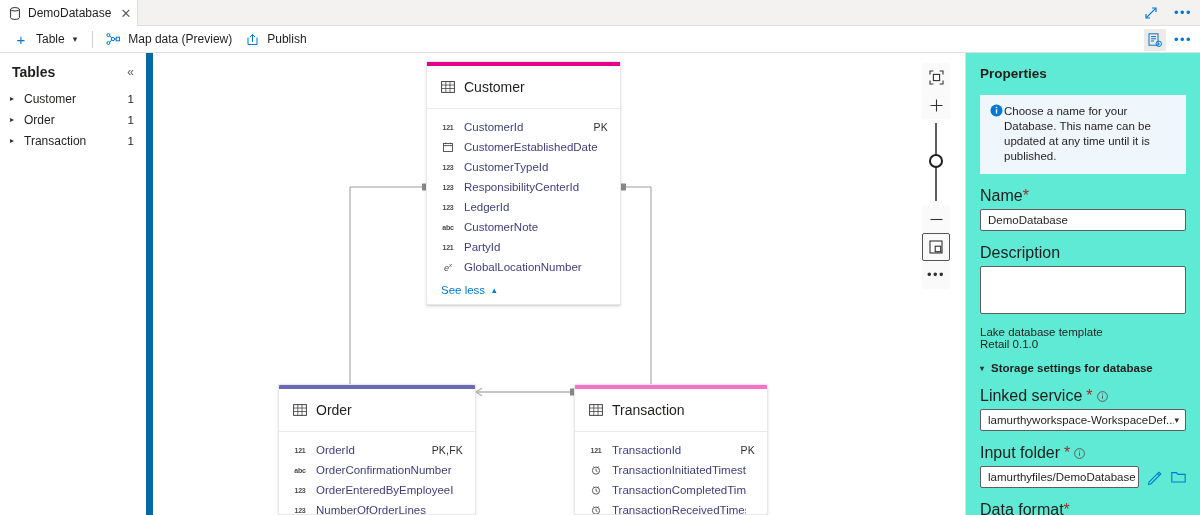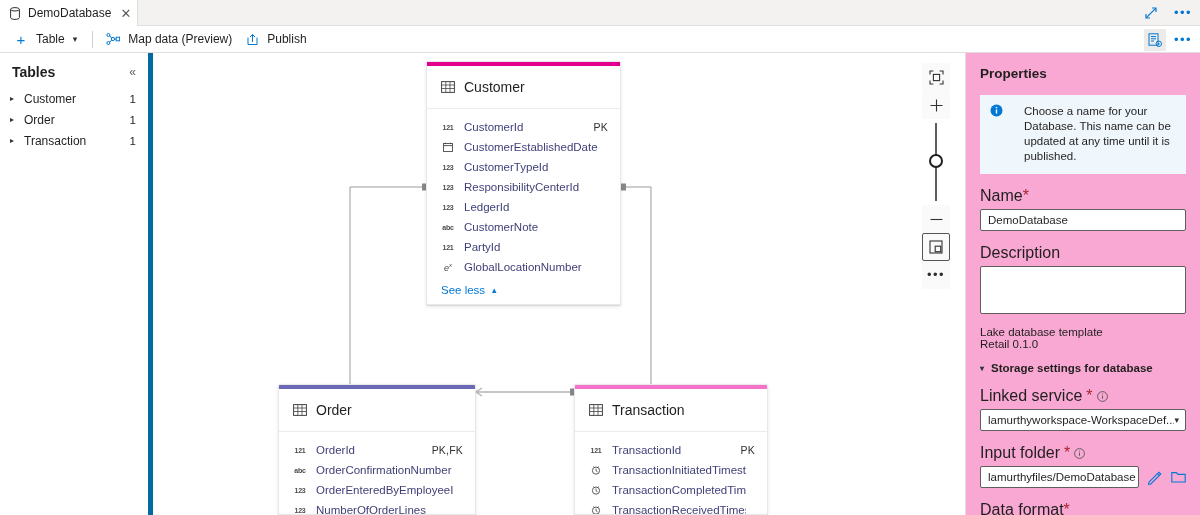--- a/index.html
+++ b/index.html
@@ -43,21 +43,21 @@
   }
   .cmd-sep { width: 1px; height: 17px; background: #d2d0ce; margin: 0 9px 0 6px; }
   .chev { font-size: 9px; color: #323130; margin-left: 2px; }
   .cmd-right { position: absolute; right: 6px; top: 1px; height: 25px;
                display: flex; align-items: center; gap: 6px; }
   .cmd-right .active { background: #edebe9; }
 
   
   .leftpanel {
     position: absolute; top: 53px; left: 0; width: 153px; height: 462px;
-    background: #ffffff; border-right: 5px solid #0369a1;
+    background: #ffffff; border-right: 7px solid #0369a1;
   }
   .lp-head { display: flex; align-items: center; justify-content: space-between;
              padding: 11px 12px 0 12px; }
   .lp-title { font-size: 14px; font-weight: 600; color: #201f1e; }
   .collapse-icon { color: #605e5c; font-size: 12px; cursor: pointer; line-height: 1; }
   .filterbox {
     margin: 12px 12px 0 12px; height: 22px; border: 1px solid #8a8886;
     border-radius: 2px; display: flex; align-items: center; padding: 0 6px; gap: 5px;
     background: #fff; cursor: text;
   }
@@ -111,29 +111,29 @@
   .zslider { height: 78px; width: 28px; position: relative; display: flex;
              justify-content: center; cursor: pointer; margin: 4px 0; }
   .zslider .track { width: 2px; height: 78px; background: #605e5c; }
   .zslider .thumb { position: absolute; top: 31px; width: 14px; height: 14px;
                     border-radius: 50%; background: #fff; border: 2px solid #201f1e; }
   .zbtn.framed { border: 1.5px solid #555; background: #fafafa; }
 
   
   .props {
     position: absolute; top: 53px; right: 0; width: 235px; height: 462px;
-    background: #f9a8d4; border-left: 1px solid #e1dfdd; padding: 13px 14px 0 14px;
+    background: #5eead4; border-left: 1px solid #e1dfdd; padding: 13px 14px 0 14px;
   }
   .props-title { font-size: 13.5px; font-weight: 700; color: #201f1e; }
   .tabs { display: flex; gap: 18px; margin-top: 13px; }
   .ptab { font-size: 12px; color: #605e5c; padding-bottom: 7px; cursor: pointer; }
   .ptab.sel { color: #201f1e; font-weight: 600; border-bottom: 2px solid #0078d4; }
   .infobox {
     margin-top: 14px; background: #eff6fc; padding: 9px 10px 10px 10px;
-    display: flex; gap: 20px;
+    display: flex; gap: 0;
   }
   .info-icon { flex: 0 0 14px; }
   .info-text { font-size: 11.5px; line-height: 15px; color: #201f1e; }
   .flabel { font-size: 16px; color: #201f1e; margin-top: 13px; margin-bottom: 4px; }
   .req { color: #a4262c; }
   .tbox {
     height: 22px; border: 1px solid #605e5c; border-radius: 2px; background: #fff;
     font-size: 11.5px; color: #201f1e; display: flex; align-items: center;
     padding: 0 7px; cursor: text;
   }

